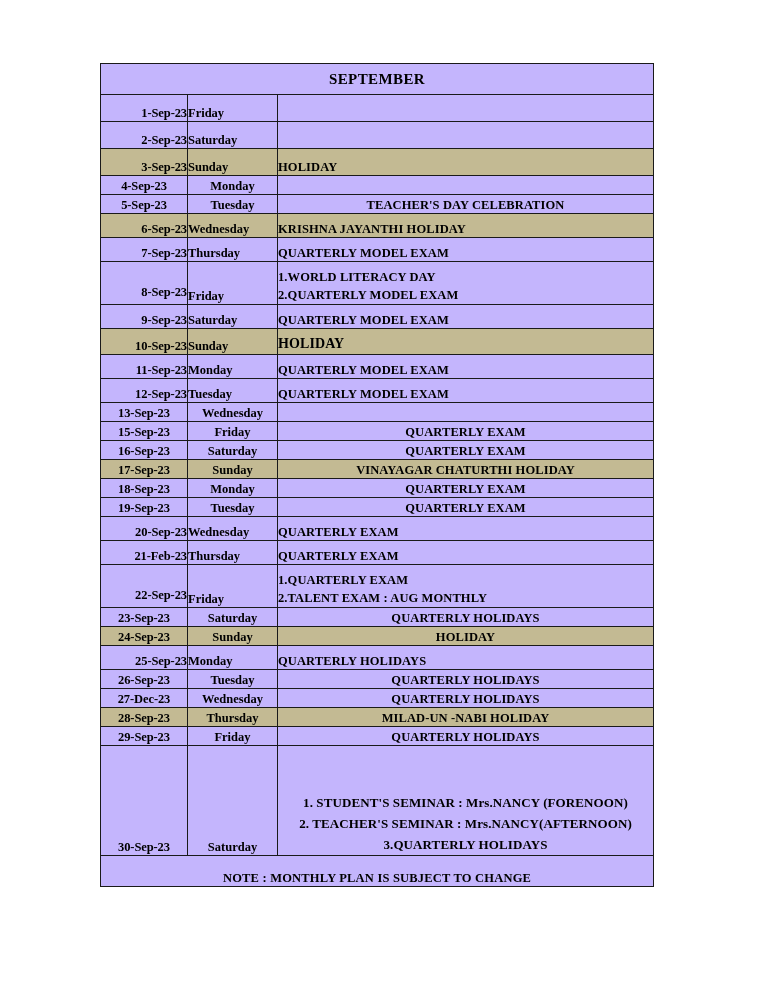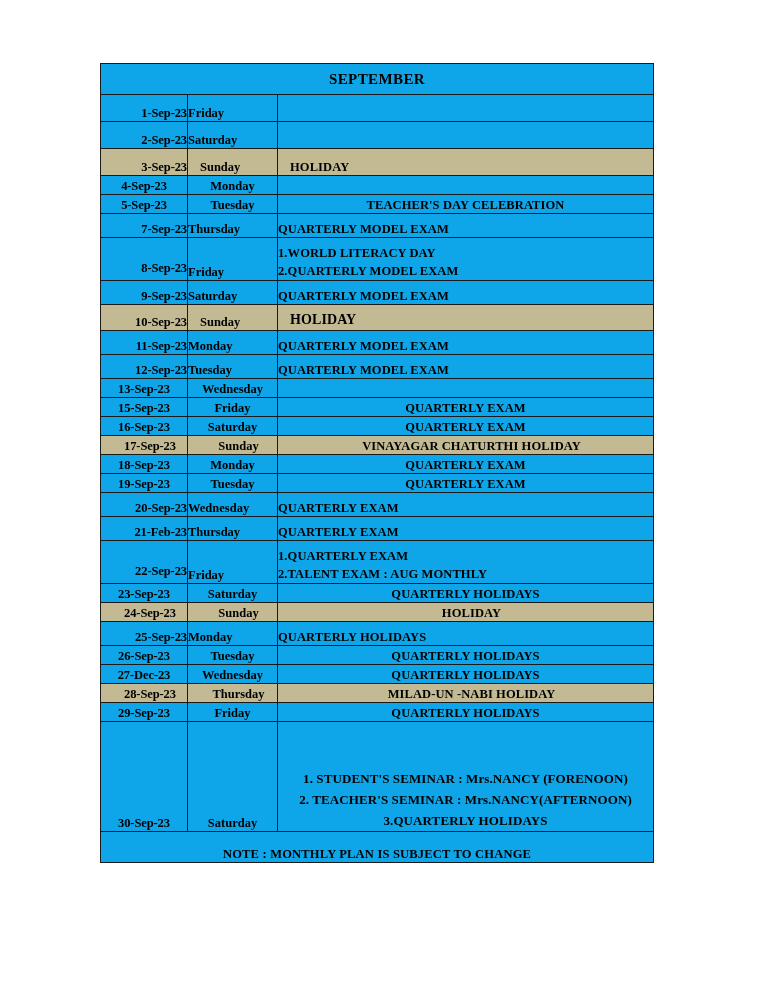--- a/index.html
+++ b/index.html
@@ -24,21 +24,21 @@
   #sheet {
     position: absolute;
     left: 100px;
     top: 63px;
     width: 553px;
   }
   table.plan {
     width: 553px;
     border-collapse: collapse;
     table-layout: fixed;
-    background: #0ea5e9;
+    background: #c4b5fd;
   }
   table.plan td {
     border: 1px solid #1a1a1a;
     padding: 0;
     vertical-align: bottom;
     font-weight: bold;
     color: #000000;
   }
   col.c-date  { width: 87px; }
   col.c-day   { width: 90px; }
@@ -74,21 +74,21 @@
   }
   td.event {
     text-align: left;
     padding-left: 5px;
     font-size: 12.5px;
     vertical-align: top;
     padding-top: 1px;
     line-height: 15px;
     letter-spacing: 0.1px;
   }
-  tr.hl td { background: #c3ba93; padding-left: 12px; }
+  tr.hl td { background: #c3ba93; }
 
   
   tr.h-tall  td { height: 26px; }
   tr.h-mid   td { height: 23px; }
   tr.h-short td { height: 18px; text-align: center; }
   tr.h-two   td { height: 38px; }
   tr.h-big   td { height: 95px; text-align: center; }
 
   td.event.big {
     font-size: 14px;
@@ -152,20 +152,25 @@
           <td class="day">Monday</td>
           <td class="event"></td>
         </tr>
 
         <tr class="h-short">
           <td class="date">5-Sep-23</td>
           <td class="day">Tuesday</td>
           <td class="event">TEACHER'S DAY CELEBRATION</td>
         </tr>
 
+        <tr class="h-mid hl">
+          <td class="date">6-Sep-23</td>
+          <td class="day">Wednesday</td>
+          <td class="event">KRISHNA JAYANTHI HOLIDAY</td>
+        </tr>
 
         <tr class="h-mid">
           <td class="date">7-Sep-23</td>
           <td class="day">Thursday</td>
           <td class="event">QUARTERLY MODEL EXAM</td>
         </tr>
 
         <tr class="h-two">
           <td class="date bottompad">8-Sep-23</td>
           <td class="day">Friday</td>

